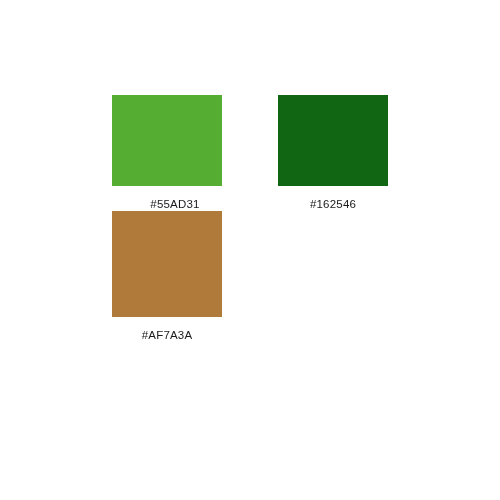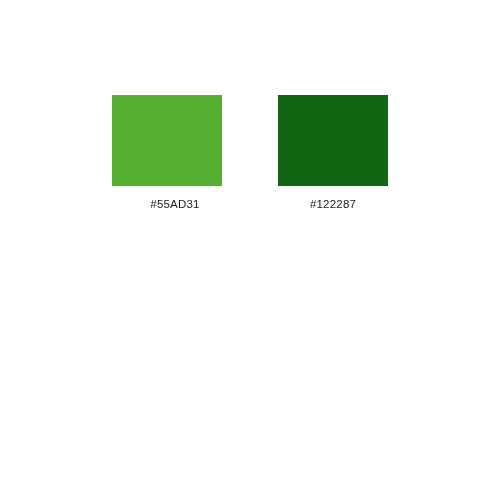--- a/index.html
+++ b/index.html
@@ -52,18 +52,22 @@
 
 <div class="palette">
 
   <div class="swatch-cell">
     <div class="swatch-chip" style="background: rgb(85, 173, 49); width: 110px; height: 106px;"></div>
     <div class="swatch-label" style="color: rgb(26, 26, 26); margin-left: 16px;">#55AD31</div>
   </div>
 
   <div class="swatch-cell">
     <div class="swatch-chip" style="background: rgb(16, 102, 18); width: 110px; height: 106px;"></div>
-    <div class="swatch-label" style="color: rgb(26, 26, 26);">#122287</div>
+    <div class="swatch-label" style="color: rgb(26, 26, 26);">#162546</div>
   </div>
 
+  <div class="swatch-cell">
+    <div class="swatch-chip" style="background: rgb(175, 122, 58); width: 110px; height: 106px;"></div>
+    <div class="swatch-label" style="color: rgb(26, 26, 26);">#AF7A3A</div>
+  </div>
 
 
 </div>
 
 </body></html>

